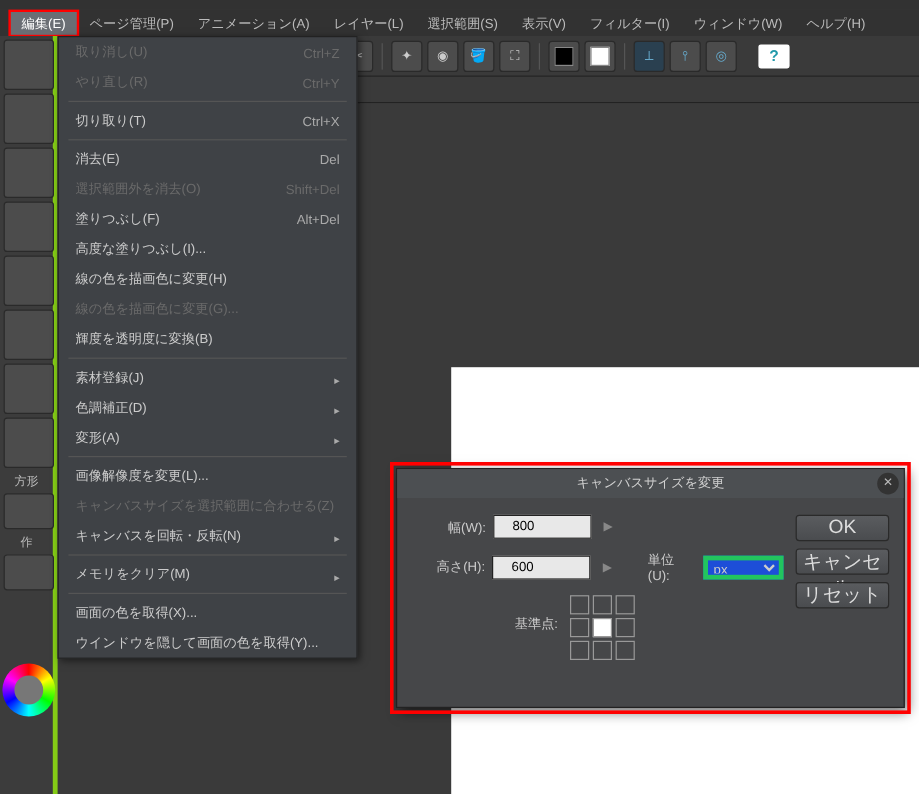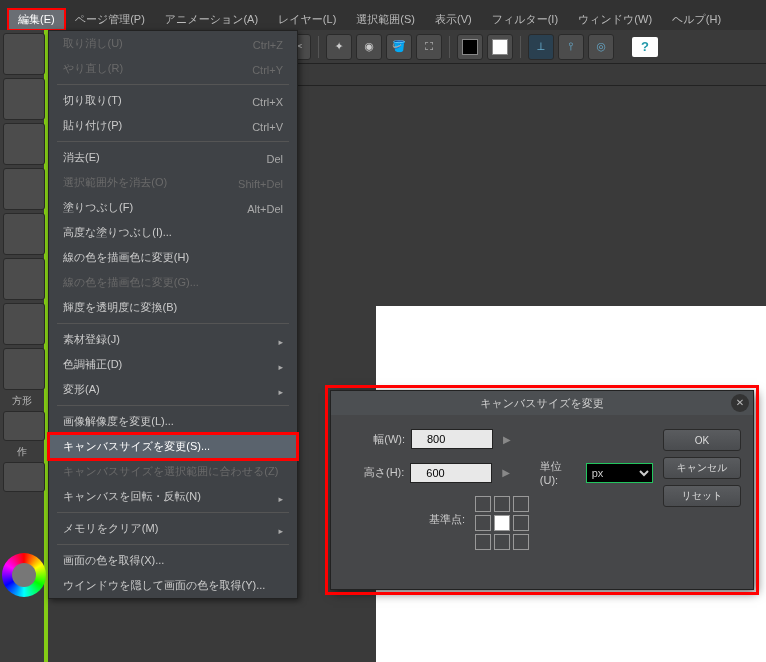--- a/index.html
+++ b/index.html
@@ -53,28 +53,28 @@
 .dialog { position:absolute; left:330px; top:390px; width:424px; height:200px; background:#464749; border:1px solid #222; box-shadow:3px 3px 10px rgba(0,0,0,.6); outline:3px solid #ff0000; outline-offset:2px; z-index:20; }
 .dialog .dtitle { height:24px; background:#4c4f52; color:#d0d0d0; text-align:center; line-height:24px; position:relative; }
 .dialog .dtitle .dclose { position:absolute; right:4px; top:3px; width:18px; height:18px; background:#333; border-radius:50%; color:#bbb; display:flex;align-items:center;justify-content:center; font-size:10px;}
 .dialog .body { padding:14px 12px; display:flex; }
 .dialog .fields { flex:1; }
 .dialog .row { display:flex; align-items:center; margin-bottom:10px; }
 .dialog .row .lbl { width:62px; color:#ccc; text-align:right; margin-right:6px; }
 .dialog .row input { width:82px; height:20px; background:#e8e8e8; border:1px solid #222; padding:2px 15px; font-size:11px; }
 .dialog .row .arrow { color:#888; margin:0 10px; font-size:10px;}
 .dialog .row .ulbl { color:#ccc; margin-right:6px; }
-.dialog .row select { width:68px; height:20px; background:#000000; color:#ccc; border:1px solid #22c55e; font-size:11px; padding:1px; }
+.dialog .row select { width:68px; height:20px; background:#1d4ed8; color:#ccc; border:4px solid #22c55e; font-size:11px; padding:1px; }
 .dialog .anchor-row { display:flex; align-items:flex-start; margin-top:6px; }
 .dialog .anchor-row .lbl { width:122px; color:#ccc; text-align:right; margin-right:10px; margin-top:16px; }
 .dialog .anchor { display:grid; grid-template-columns:repeat(3,16px); grid-template-rows:repeat(3,16px); gap:3px; }
 .dialog .anchor .a { width:16px; height:16px; border:1px solid #999; background:transparent; }
 .dialog .anchor .a.c { background:#fff; }
 .dialog .btns { display:flex; flex-direction:column; gap:6px; padding-left:10px; }
-.dialog .btns button { width:78px; height:22px; background:linear-gradient(#5a5c5f,#4a4c4f); border:1px solid #2a2a2a; color:#ddd; border-radius:3px; cursor:pointer; font-size:10px;}
+.dialog .btns button { width:78px; height:22px; background:linear-gradient(#5a5c5f,#4a4c4f); border:1px solid #2a2a2a; color:#ddd; border-radius:3px; cursor:pointer; font-size:16px;}
 
 svg { display:block; }
 </style>
 </head>
 <body>
 
 <div class="titlebar"></div>
 
 <div class="menubar">
   <div class="menu-item active hl">編集(E)</div>
@@ -166,24 +166,20 @@
     </div>
   <div class="mi disabled">
       <span>やり直し(R)</span>
       <span class="sc">Ctrl+Y</span>
     </div>
   <hr>
   <div class="mi">
       <span>切り取り(T)</span>
       <span class="sc">Ctrl+X</span>
     </div>
-  <div class="mi">
-      <span>貼り付け(P)</span>
-      <span class="sc">Ctrl+V</span>
-    </div>
   <hr>
   <div class="mi">
       <span>消去(E)</span>
       <span class="sc">Del</span>
     </div>
   <div class="mi disabled">
       <span>選択範囲外を消去(O)</span>
       <span class="sc">Shift+Del</span>
     </div>
   <div class="mi">
@@ -208,23 +204,20 @@
     </div>
   <div class="mi submenu">
       <span>色調補正(D)</span>
     </div>
   <div class="mi submenu">
       <span>変形(A)</span>
     </div>
   <hr>
   <div class="mi">
       <span>画像解像度を変更(L)...</span>
-    </div>
-  <div class="mi sel hl">
-      <span>キャンバスサイズを変更(S)...</span>
     </div>
   <div class="mi disabled">
       <span>キャンバスサイズを選択範囲に合わせる(Z)</span>
     </div>
   <div class="mi submenu">
       <span>キャンバスを回転・反転(N)</span>
     </div>
   <hr>
   <div class="mi submenu">
       <span>メモリをクリア(M)</span>

